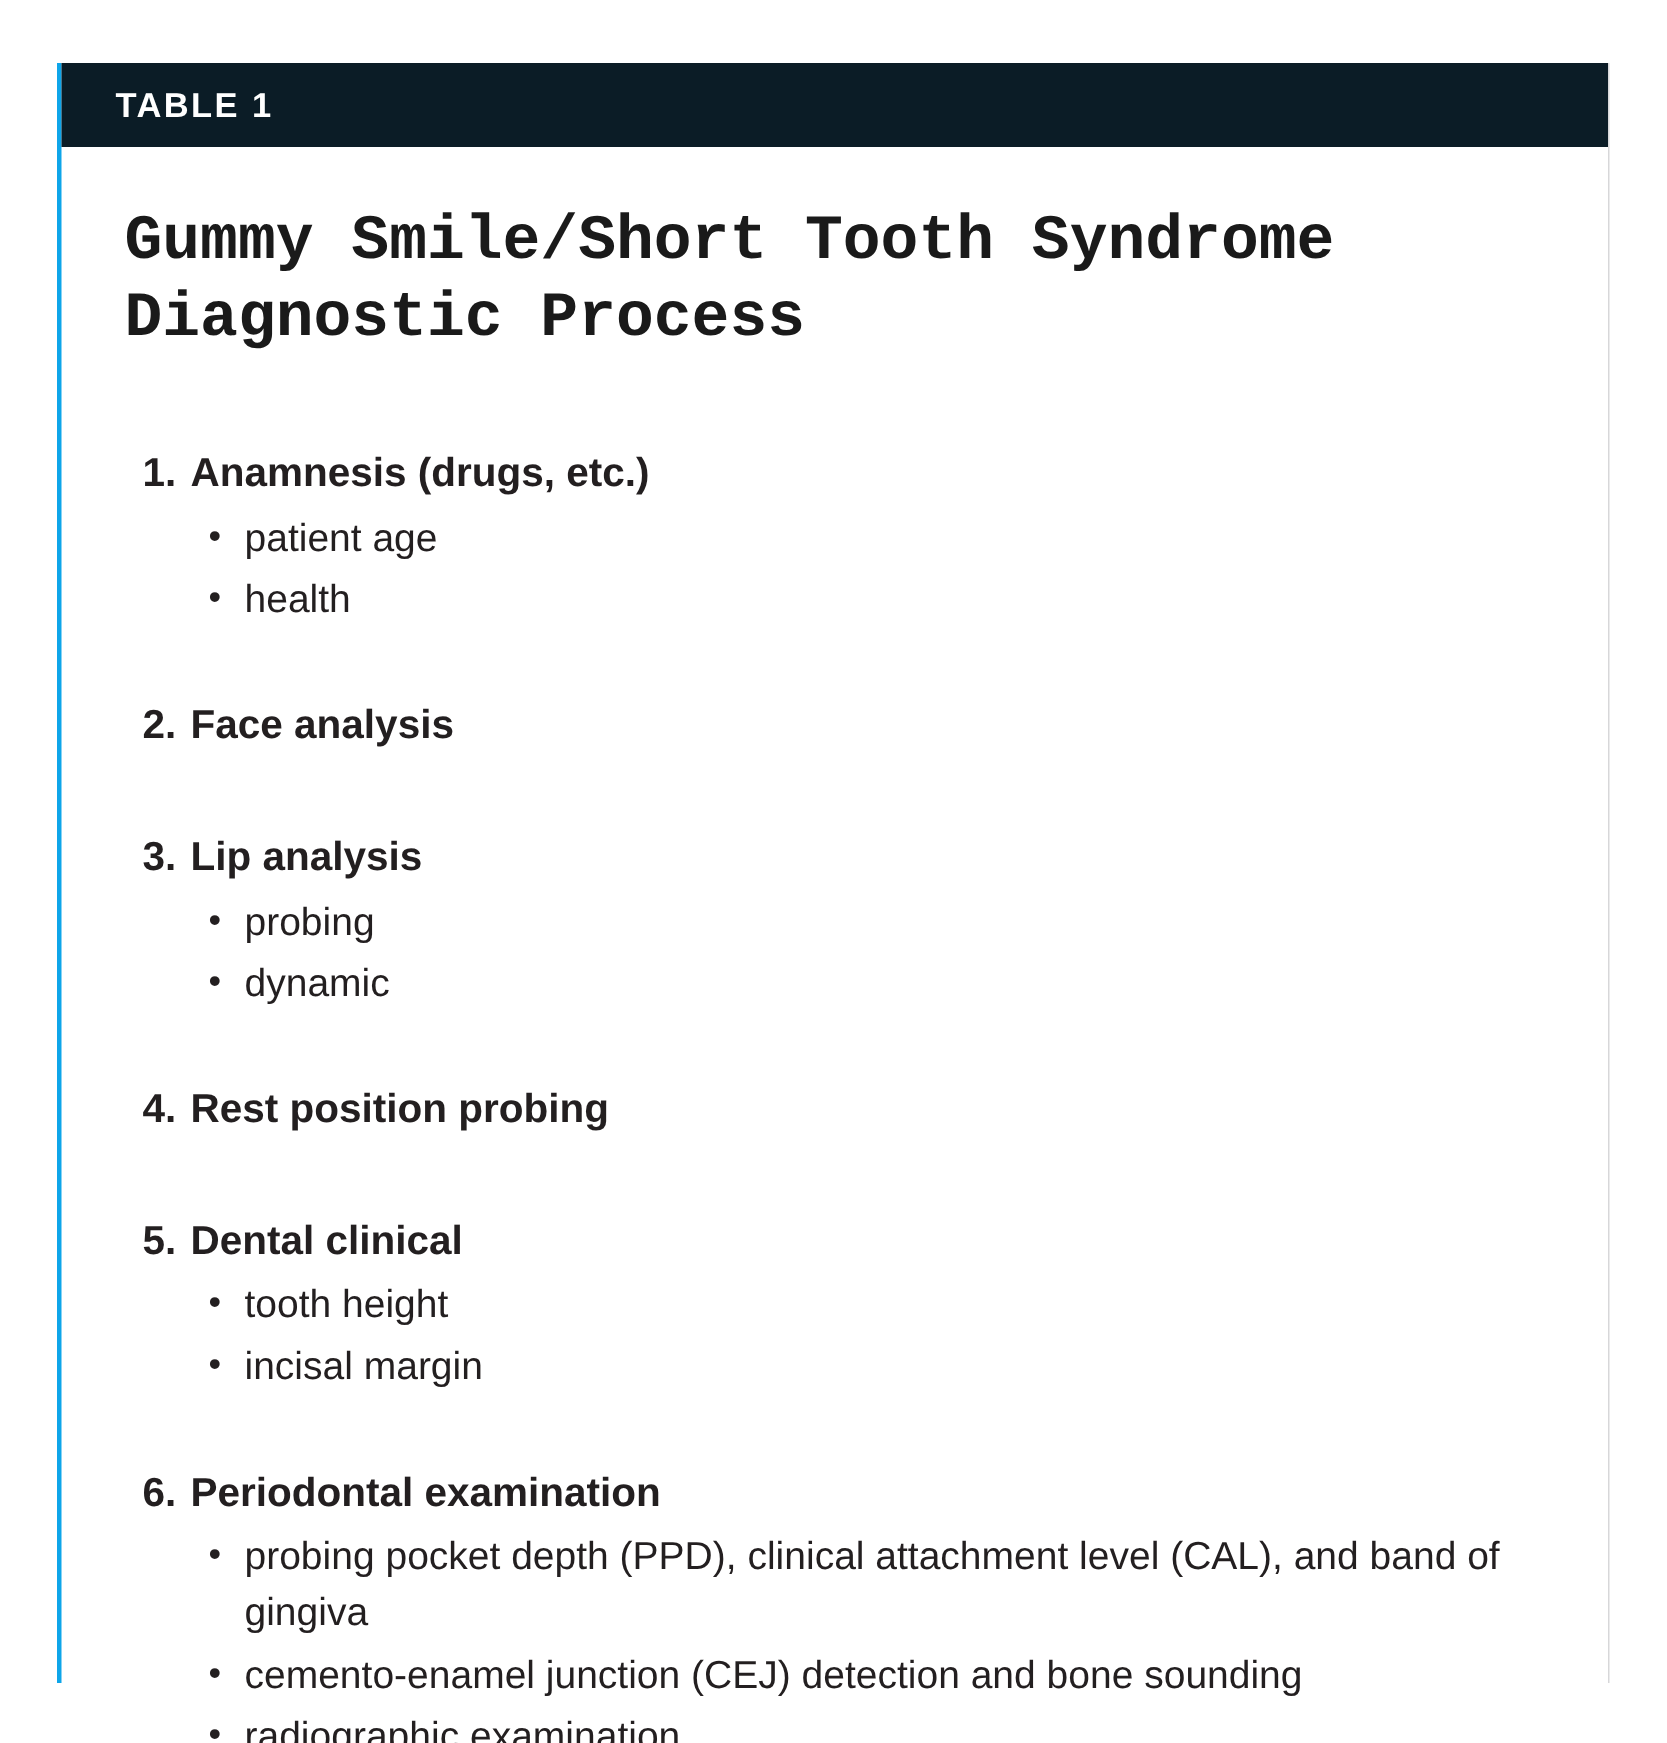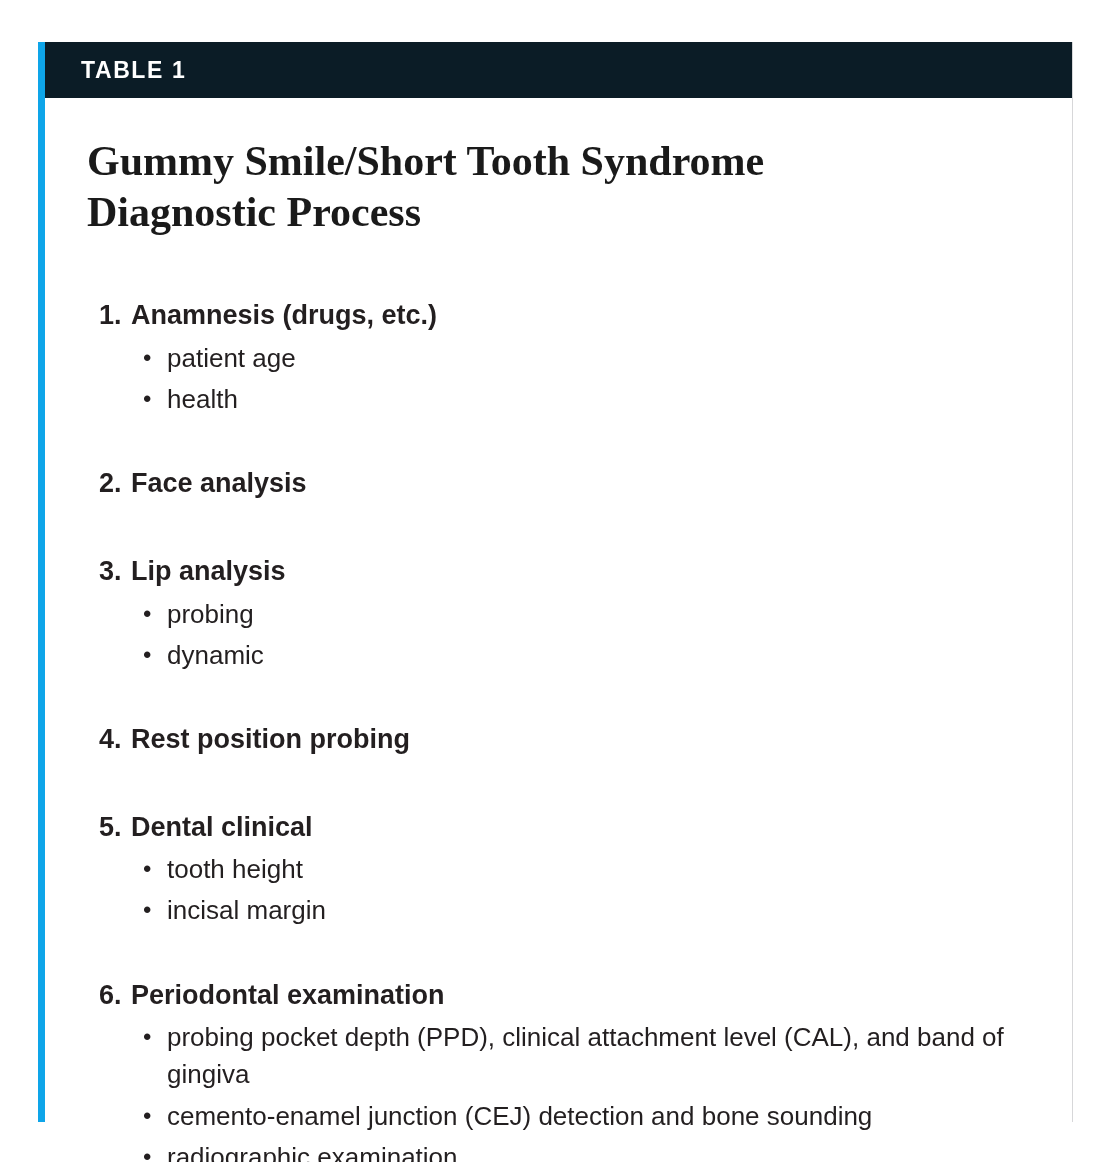--- a/index.html
+++ b/index.html
@@ -16,21 +16,21 @@
   }
 
   .table-card {
     position: absolute;
     left: 38px;
     top: 42px;
     width: 1035px;
     height: 1080px;
     background: #ffffff;
     box-sizing: border-box;
-    border-left: 7px solid #0ea5e9;
+    border-left: 3px solid #0ea5e9;
     border-right: 1px solid #d7d7d9;
   }
 
   .table-header {
     height: 56px;
     background: #0b1c26;
     display: flex;
     align-items: center;
     padding-left: 36px;
     box-sizing: border-box;
@@ -42,21 +42,21 @@
     letter-spacing: 1.6px;
     font-family: "Liberation Sans", sans-serif;
   }
 
   .table-body {
     padding: 38px 40px 0 42px;
     box-sizing: border-box;
   }
 
   .table-title {
-    font-family: Liberation Serif, serif;
+    font-family: Liberation Mono, monospace;
     font-weight: bold;
     font-size: 42px;
     line-height: 1.22;
     color: #1a1a1a;
     margin: 0 0 26px 0;
     max-width: 830px;
   }
 
   .steps {
     list-style: none;

